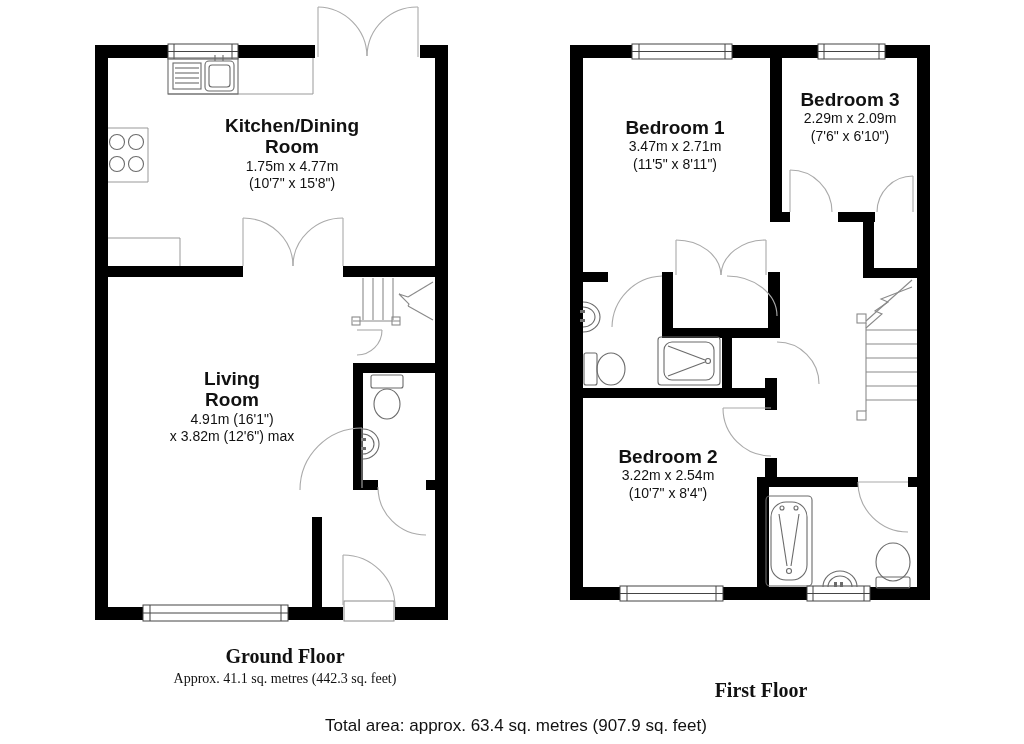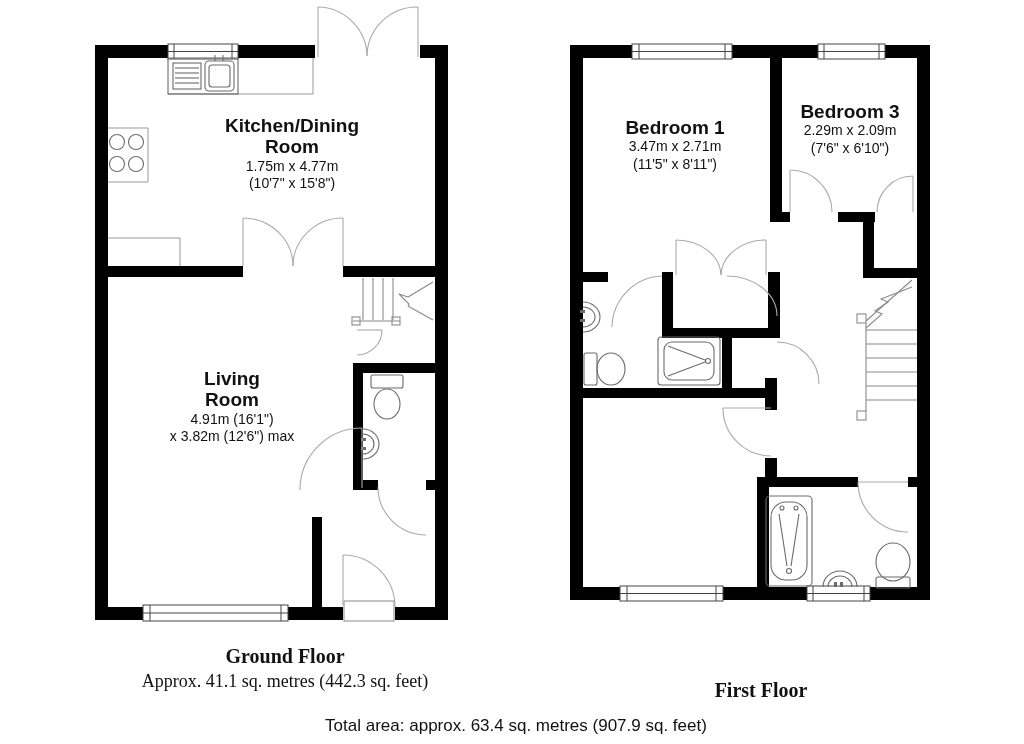--- a/index.html
+++ b/index.html
@@ -13,21 +13,21 @@
   .arc{fill:none;stroke:#aaa;stroke-width:1.1;}
   .win{fill:#fff;stroke:#444;stroke-width:1;}
   .winline{stroke:#444;stroke-width:1;}
   .stair{fill:none;stroke:#8a8a8a;stroke-width:1.1;}
   .slab{fill:#fff;stroke:#8a8a8a;stroke-width:1;}
   .room-label{position:absolute;transform:translateX(-50%);text-align:center;white-space:nowrap;}
   .rname{font-weight:bold;font-size:19px;line-height:1.12;white-space:pre-line;}
   .rdim{font-size:14px;line-height:1.26;white-space:pre-line;}
   .floor-title{position:absolute;transform:translateX(-50%);text-align:center;white-space:nowrap;font-family:Liberation Serif, serif;}
   .ftitle{font-weight:bold;font-size:20px;line-height:1.1;}
-  .farea{font-size:18px;margin-top:4px;}
+  .farea{font-size:14px;margin-top:4px;}
   .total{position:absolute;transform:translateX(-50%);font-size:17px;white-space:nowrap;}
 </style>
 </head>
 <body>
 
 <div class="canvas">
 
 <svg width="1024" height="744" viewBox="0 0 1024 744">
 
   <g>
@@ -296,26 +296,31 @@
   <div class="rdim">4.91m (16'1")</div>
   <div class="rdim">x 3.82m (12'6") max</div>
 </div>
 
 <div class="room-label" style="left:675px;top:117px">
   <div class="rname">Bedroom 1</div>
   <div class="rdim">3.47m x 2.71m</div>
   <div class="rdim">(11'5" x 8'11")</div>
 </div>
 
-<div class="room-label" style="left:850px;top:101px">
+<div class="room-label" style="left:850px;top:89px">
   <div class="rname">Bedroom 3</div>
   <div class="rdim">2.29m x 2.09m</div>
   <div class="rdim">(7'6" x 6'10")</div>
 </div>
 
+<div class="room-label" style="left:668px;top:446px">
+  <div class="rname">Bedroom 2</div>
+  <div class="rdim">3.22m x 2.54m</div>
+  <div class="rdim">(10'7" x 8'4")</div>
+</div>
 
 <div class="floor-title" style="left:285px;top:645px">
   <div class="ftitle">Ground Floor</div>
   <div class="farea">Approx. 41.1 sq. metres (442.3 sq. feet)</div>
 </div>
 
 <div class="floor-title" style="left:761px;top:679px">
   <div class="ftitle">First Floor</div>
 </div>
 

